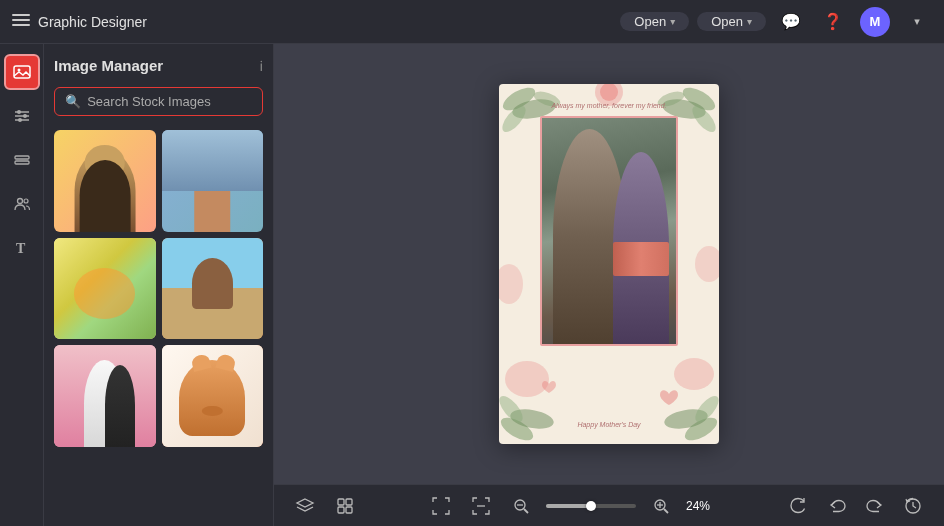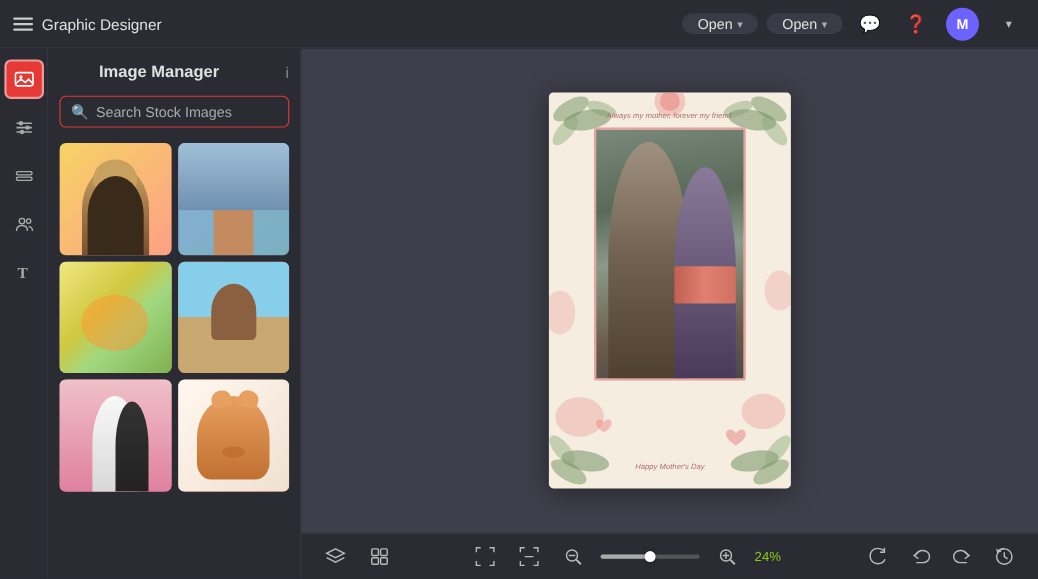--- a/index.html
+++ b/index.html
@@ -20,21 +20,20 @@
       background: #2a2b33;
       display: flex;
       align-items: center;
       padding: 0 12px;
       gap: 10px;
       border-bottom: 1px solid #3a3b44;
       flex-shrink: 0;
     }
     .topbar-left {
       display: flex;
-      align-items: center;
       gap: 8px;
       flex: 1;
     }
     .hamburger-icon {
       display: flex;
       flex-direction: column;
       gap: 3px;
       cursor: pointer;
     }
     .hamburger-icon span {
@@ -154,21 +153,20 @@
     .panel-header {
       display: flex;
       align-items: center;
       justify-content: space-between;
       margin-bottom: 12px;
     }
     .panel-title {
       font-size: 15px;
       font-weight: 600;
       color: #e0e0e0;
-      margin-left: 36px;
     }
     .info-icon {
       color: #888;
       font-size: 14px;
       cursor: pointer;
     }
     .panel-tabs {
       display: flex;
       border: 1.5px solid #e53935;
       border-radius: 6px;
@@ -377,21 +375,21 @@
       left: 50%;
       transform: translate(-50%, -50%);
       width: 10px;
       height: 10px;
       border-radius: 50%;
       background: #fff;
       box-shadow: 0 0 3px rgba(0,0,0,0.5);
     }
     .zoom-label {
       font-size: 12px;
-      color: #84cc16;
+      color: #ffffff;
       min-width: 32px;
     }
   </style>
 </head>
 <body>
 
 <div class="topbar">
   <div class="topbar-left">
     <div class="hamburger-icon">
       <span></span>

